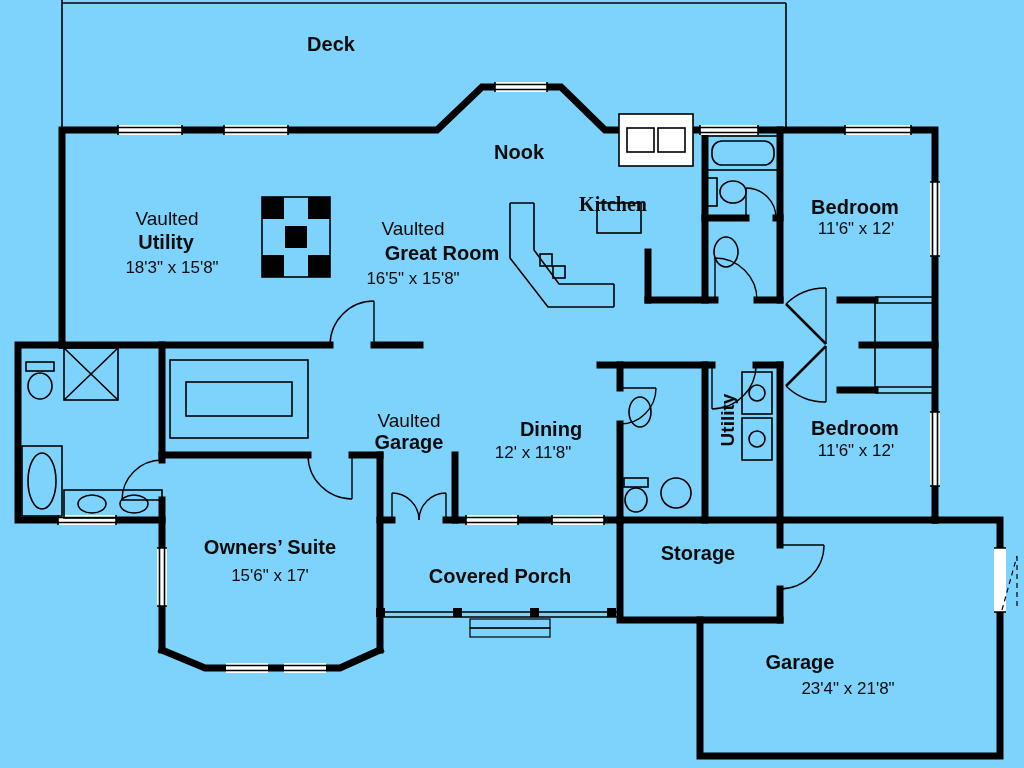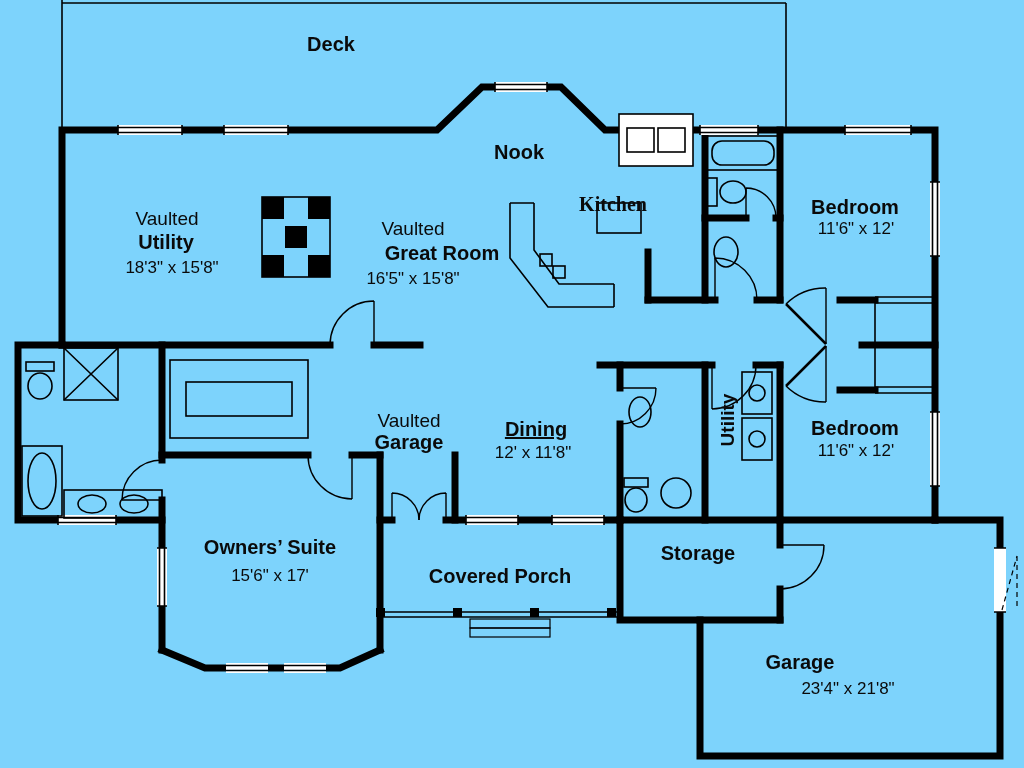--- a/index.html
+++ b/index.html
@@ -217,21 +217,21 @@
 
   <div class="lbl b s20" style="left:855px;top:207px;">Bedroom</div>
   <div class="lbl s17" style="left:856px;top:228px;">11'6" x 12'</div>
 
   <div class="lbl b s20" style="left:855px;top:428px;">Bedroom</div>
   <div class="lbl s17" style="left:856px;top:450px;">11'6" x 12'</div>
 
   <div class="lbl s19" style="left:409px;top:420px;">Vaulted</div>
   <div class="lbl b s20" style="left:409px;top:442px;">Garage</div>
 
-  <div class="lbl b s20" style="left:536px;top:429px;text-decoration:underline;">Dining</div>
+  <div class="lbl b s20" style="left:551px;top:429px;">Dining</div>
   <div class="lbl s17" style="left:533px;top:452px;">12' x 11'8"</div>
 
   <div class="lbl b s19 rot" style="left:727px;top:420px;">Utility</div>
 
   <div class="lbl b s20" style="left:270px;top:547px;text-align:center;">Owners’ Suite</div>
   <div class="lbl s17" style="left:270px;top:575px;">15'6" x 17'</div>
 
   <div class="lbl b s20" style="left:500px;top:576px;">Covered Porch</div>
   <div class="lbl b s20" style="left:698px;top:553px;">Storage</div>
 

